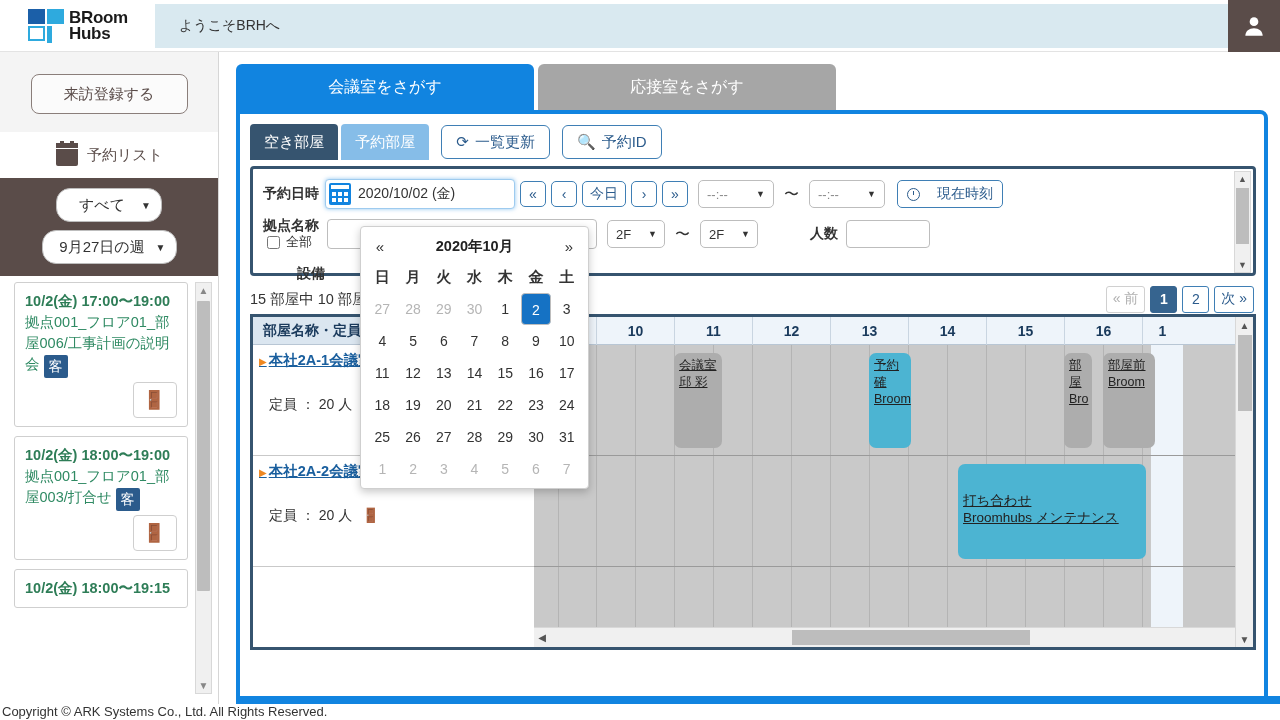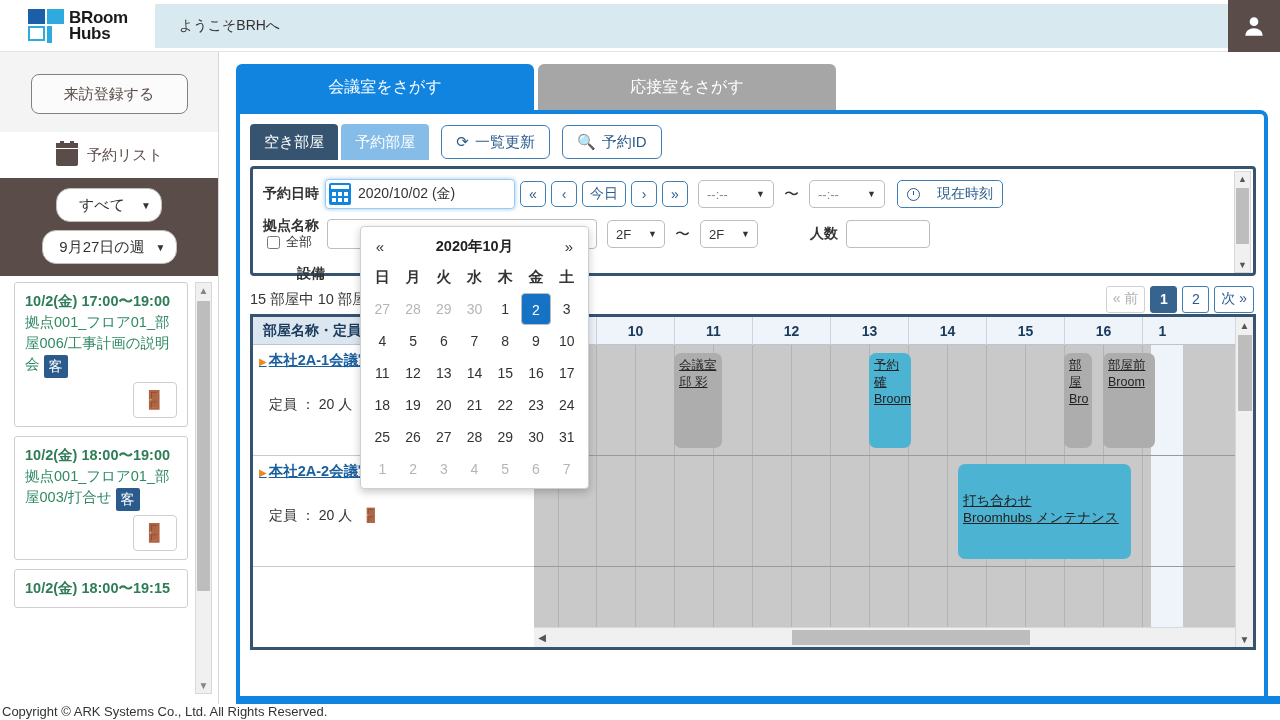--- a/index.html
+++ b/index.html
@@ -538,21 +538,21 @@
               <div class="t2">Broom</div>
             </div>
             <div class="ev grey" style="left:530px;top:8px;width:28px;height:95px">
               <div>部屋</div>
               <div class="t2">Bro</div>
             </div>
             <div class="ev grey" style="left:569px;top:8px;width:52px;height:95px">
               <div>部屋前</div>
               <div class="t2">Broom</div>
             </div>
-            <div class="ev blue" style="left:424px;top:119px;width:173px;height:95px;padding-top:28px">
+            <div class="ev blue" style="left:424px;top:119px;width:188px;height:95px;padding-top:28px">
               <div style="font-size:13.5px">打ち合わせ</div>
               <div class="t2" style="font-size:13.5px">Broomhubs メンテナンス</div>
             </div>
           </div>
         </div>
 
         <div class="vscroll">
           <div class="arr up">▲</div>
           <div class="thumb"></div>
           <div class="arr dn">▼</div>

